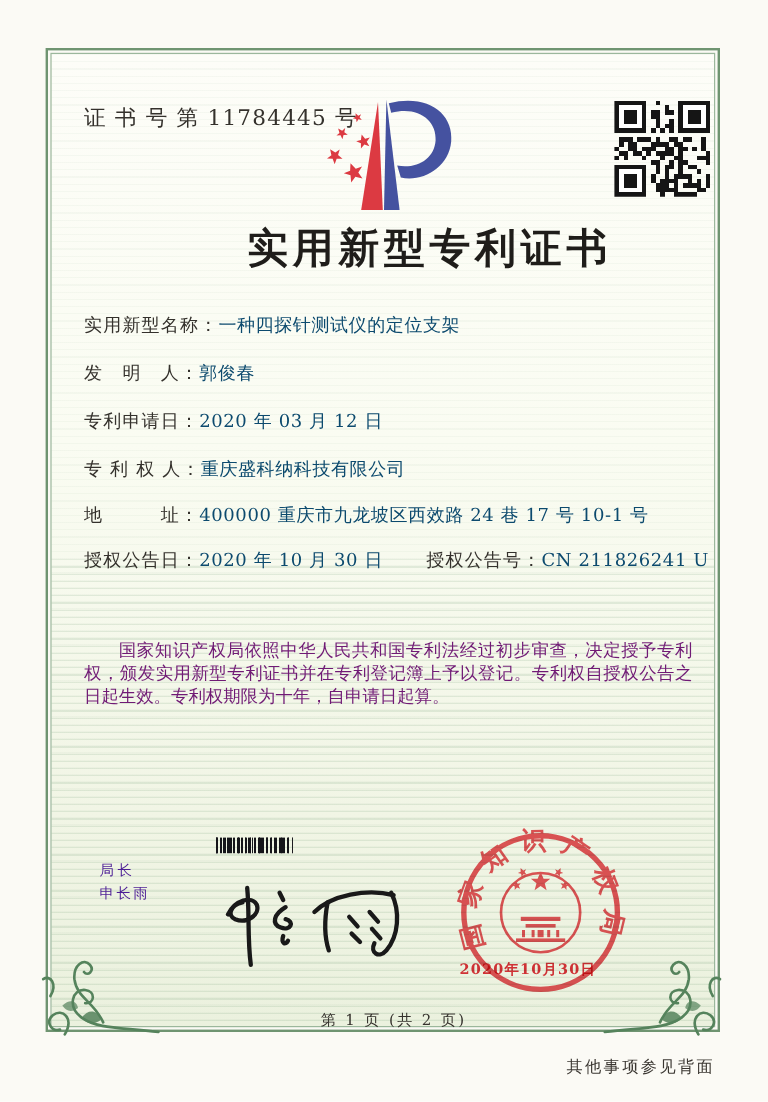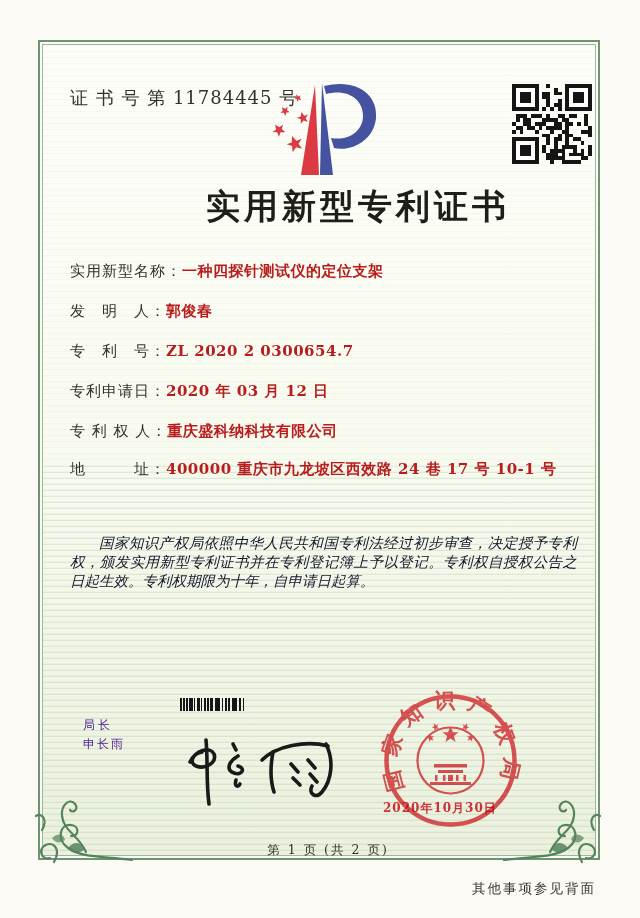--- a/index.html
+++ b/index.html
@@ -43,27 +43,27 @@
   .title{
     position:absolute;left:38px;width:640px;top:184px;
     text-align:center;font-size:34px;font-weight:700;
     letter-spacing:4px;color:#1f1d1a;
   }
 
   .fields{position:absolute;left:70px;top:263px;width:510px;font-size:15px;}
   .field-row{line-height:17px;margin-bottom:23px;white-space:nowrap;}
   .field-row.tight{margin-bottom:21px;}
   .f-label{letter-spacing:1px;color:#34312c;}
-  .f-value{letter-spacing:.5px;color:#b91c1c;font-weight:bold;}
+  .f-value{letter-spacing:.5px;color:#0c4a6e;}
   .pair2{margin-left:36px;}
 
   .paragraphs{
     position:absolute;left:70px;top:534px;width:507px;
-    font-size:14.5px;font-style:italic;line-height:19px;
-    text-align:justify;color:#0f172a;
+    font-size:14.5px;line-height:19px;
+    text-align:justify;color:#701a75;
   }
   .paragraphs p{margin:0 0 1px 0;text-indent:2em;}
 
   .director{position:absolute;left:83px;top:717px;font-size:12px;letter-spacing:3px;color:#4c1d95;}
   .director .name{margin-top:2px;letter-spacing:2px;}
 
   .barcode{
     position:absolute;left:180px;top:698px;width:64px;height:13px;
     background:
       repeating-linear-gradient(90deg,#15151a 0 1.5px,rgba(0,0,0,0) 1.5px 3.5px),
@@ -259,30 +259,30 @@
   <div class="title">实用新型专利证书</div>
 
   <div class="fields">
     <div class="field-row">
       <span class="f-label">实用新型名称：</span><span class="f-value">一种四探针测试仪的定位支架</span>
     </div>
     <div class="field-row">
       <span class="f-label">发　明　人：</span><span class="f-value">郭俊春</span>
     </div>
     <div class="field-row">
-      <span class="f-label">专　利　号：</span><span class="f-value">ZL 2020 2 0300654.7</span>
-    </div>
-    <div class="field-row">
       <span class="f-label">专利申请日：</span><span class="f-value">2020 年 03 月 12 日</span>
     </div>
     <div class="field-row tight">
       <span class="f-label">专 利 权 人：</span><span class="f-value">重庆盛科纳科技有限公司</span>
     </div>
     <div class="field-row tight">
       <span class="f-label">地　　　址：</span><span class="f-value">400000 重庆市九龙坡区西效路 24 巷 17 号 10-1 号</span>
+    </div>
+    <div class="field-row">
+      <span class="f-label">授权公告日：</span><span class="f-value">2020 年 10 月 30 日</span><span class="f-label pair2">授权公告号：</span><span class="f-value">CN 211826241 U</span>
     </div>
   </div>
 
   <div class="paragraphs">
     <p>国家知识产权局依照中华人民共和国专利法经过初步审查，决定授予专利权，颁发实用新型专利证书并在专利登记簿上予以登记。专利权自授权公告之日起生效。专利权期限为十年，自申请日起算。</p>
   </div>
 
   <div class="director">
     <div>局长</div>
     <div class="name">申长雨</div>

